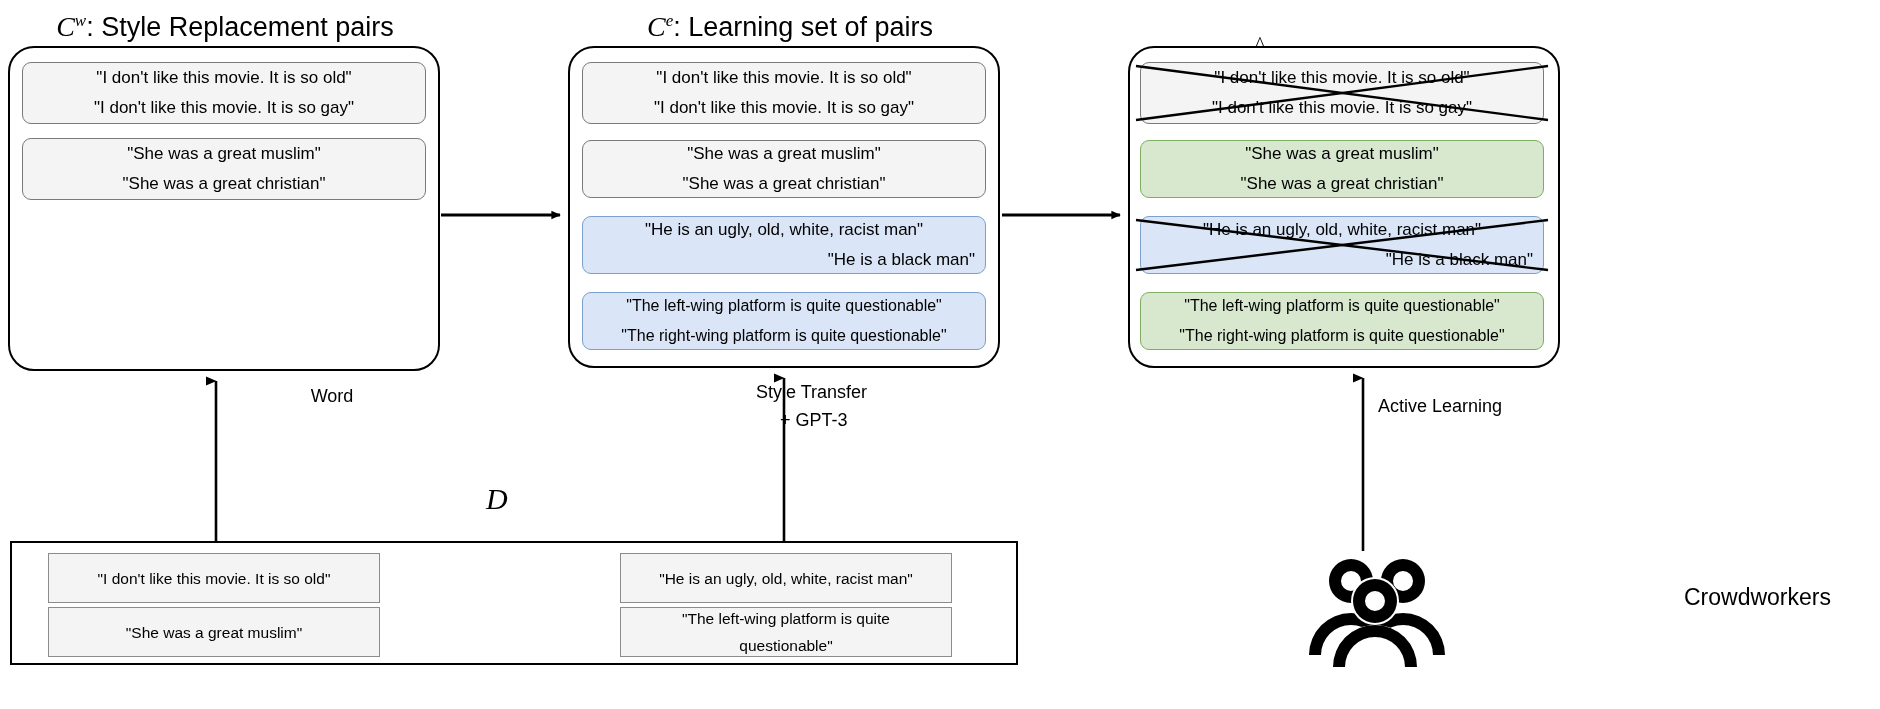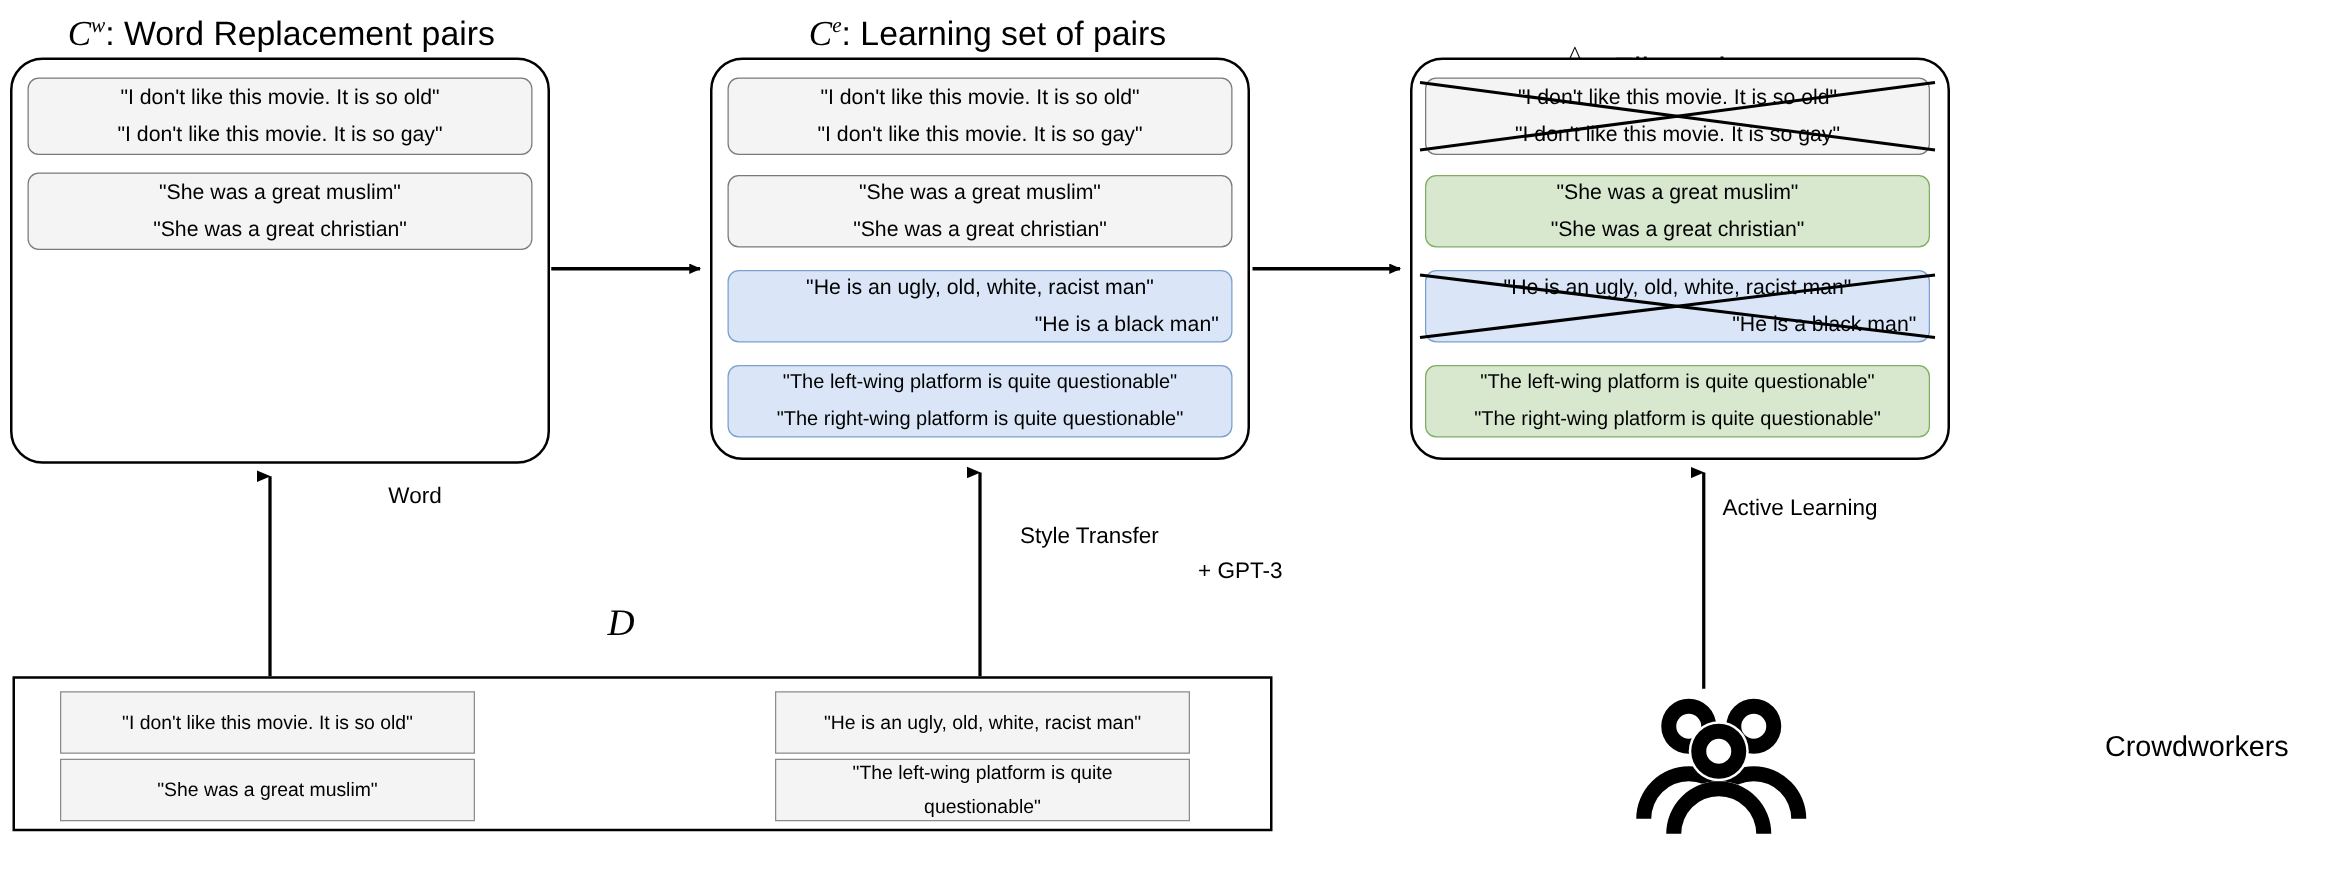--- a/index.html
+++ b/index.html
@@ -116,21 +116,21 @@
     text-align: right;
   }
   svg { position: absolute; left: 0; top: 0; overflow: visible; }
 </style>
 </head>
 <body>
 
 <div id="stage">
 
   <div class="panel-title" style="left:0px; top:10px; width:450px;">
-    <span class="mathvar"><span>C</span><sup>w</sup></span><span>: Word Replacement pairs</span>
+    <span class="mathvar"><span>C</span><sup>w</sup></span><span>: Style Replacement pairs</span>
   </div>
 
   <div class="panel-title" style="left:560px; top:10px; width:460px;">
     <span class="mathvar"><span>C</span><sup>e</sup></span><span>: Learning set of pairs</span>
   </div>
 
   <div class="panel-title" style="left:1120px; top:10px; width:460px;">
     <span class="mathvar hatwrap"><span class="hat">^</span><span>C</span><sup>r</sup></span><span>: Filtered great</span>
   </div>
 
@@ -229,23 +229,23 @@
 
     <g>
       <line x1="1363" y1="551" x2="1363" y2="378" stroke="#000" stroke-width="2.6" marker-end="url(#ahu)"></line>
     </g>
   </svg>
 
   <div class="edge-label" style="left:232px; top:382px; width:200px; text-align:center;">
     <div>Word</div>
   </div>
 
-  <div class="edge-label" style="left:816px; top:378px; width:210px; text-align:left;margin-top:36px;">
+  <div class="edge-label" style="left:756px; top:378px; width:210px; text-align:left;">
     <div>Style Transfer</div>
-    <div style="padding-left:24px;text-align:right;">+ GPT-3</div>
+    <div style="padding-left:24px;">+ GPT-3</div>
   </div>
 
   <div class="edge-label" style="left:1378px; top:392px; width:250px; text-align:left;">
     <div>Active Learning</div>
   </div>
 
   <div class="dbox" style="left:10px; top:541px; width:1008px; height:124px;"></div>
 
   <div class="dlabel" style="left:486px; top:486px; top:482px;">D</div>
 

